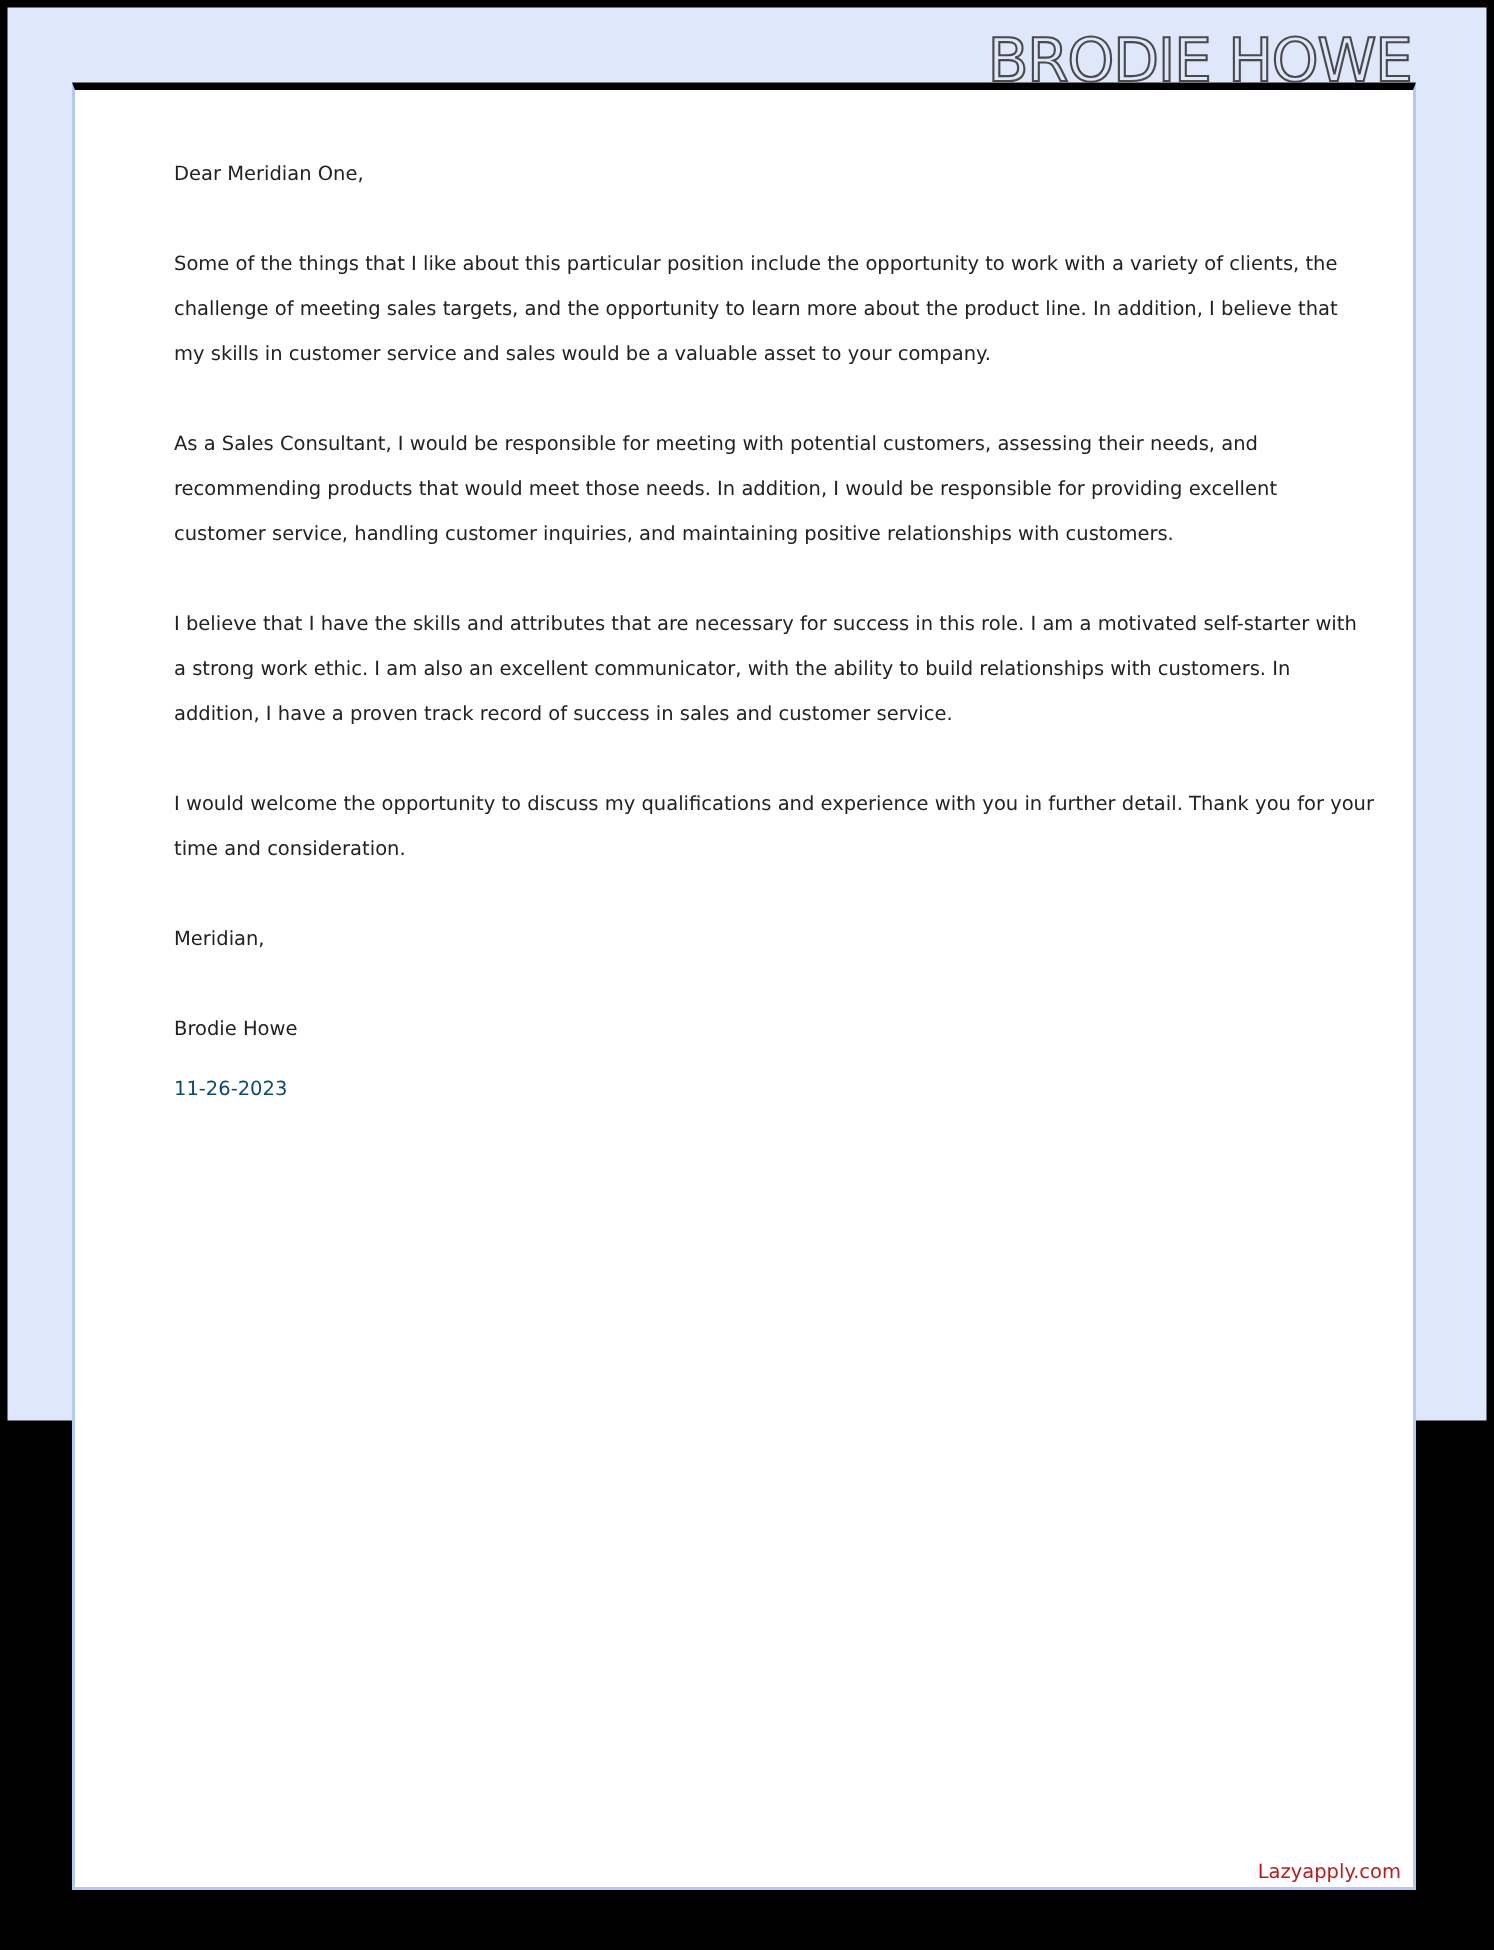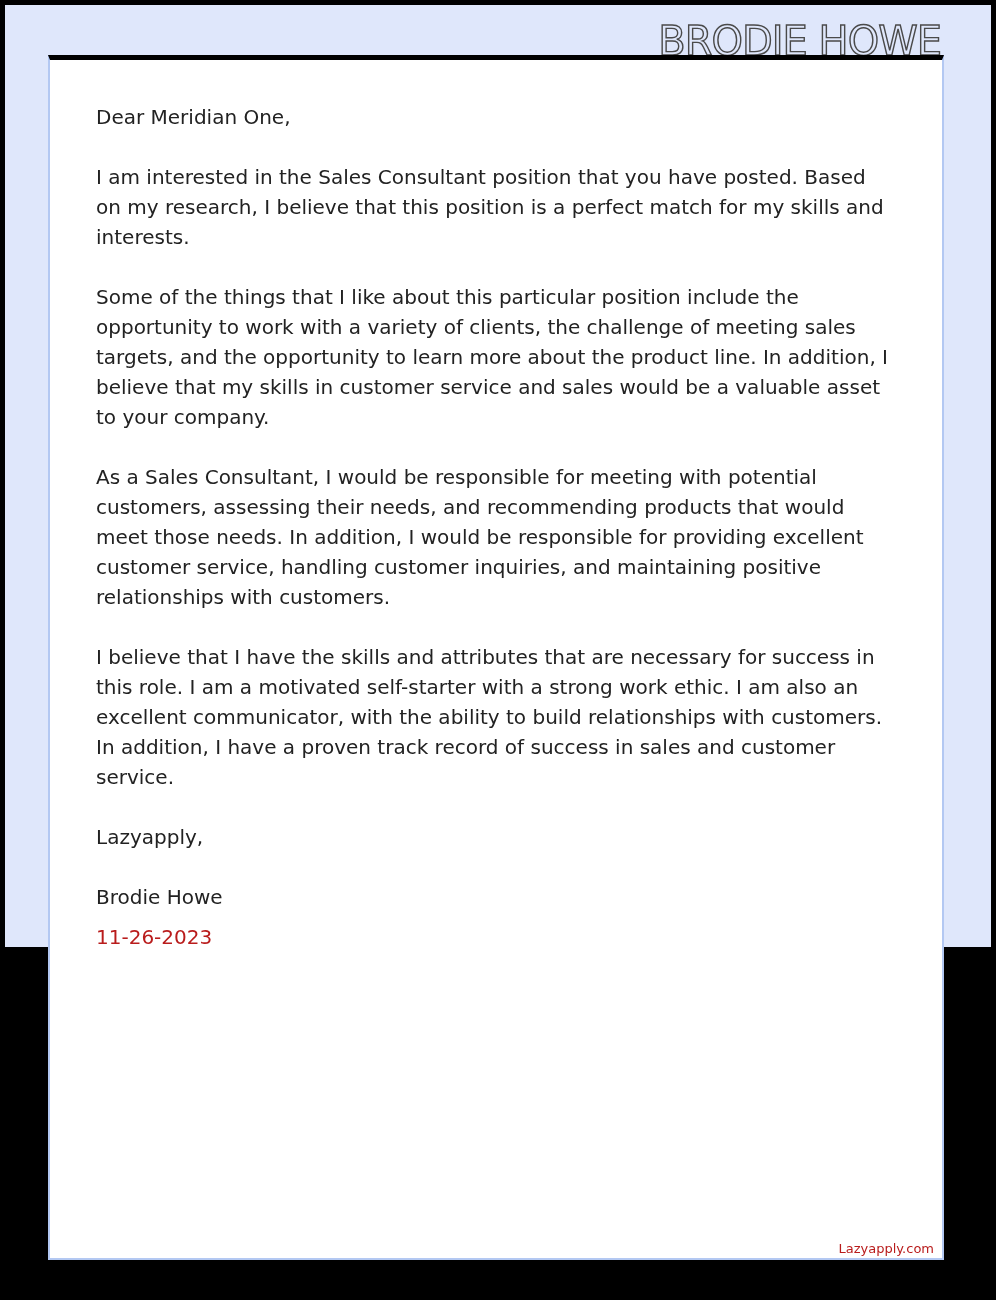--- a/index.html
+++ b/index.html
@@ -34,49 +34,49 @@
       width: 896px; height: 1205px;
       background: #ffffff;
       border-left: 2px solid #b3c8f2;
       border-right: 2px solid #b3c8f2;
       border-bottom: 2px solid #b3c8f2;
       border-top: 5px solid #000;
       box-sizing: border-box;
     }
     .letter {
       position: absolute;
-      left: 46px; top: 42px;
+      left: 66px; top: 42px;
       width: 800px;
-      font-size: 20px;
+      font-size: 13px;
       line-height: 30px;
       color: #222;
     }
     .letter p { margin: 0 0 30px 0; }
     .letter .sig { margin: 0 0 10px 0; }
-    .letter .date { color: #b91c1c; margin: 0; }
+    .letter .date { color: #0c4a6e; margin: 0; }
     .footer-brand {
       position: absolute;
       right: 8px; bottom: 2px;
       font-size: 13px;
       color: #b91c1c;
     }
   </style>
 </head>
 <body>
 
 <div class="frame">
   <div class="name-header">BRODIE HOWE</div>
 
   <div class="page">
     <div class="letter">
       <p>Dear Meridian One,</p>
-      <p>I am interested in the Sales Consultant position that you have posted. Based on my research, I believe that this position is a perfect match for my skills and interests.</p>
       <p>Some of the things that I like about this particular position include the opportunity to work with a variety of clients, the challenge of meeting sales targets, and the opportunity to learn more about the product line. In addition, I believe that my skills in customer service and sales would be a valuable asset to your company.</p>
       <p>As a Sales Consultant, I would be responsible for meeting with potential customers, assessing their needs, and recommending products that would meet those needs. In addition, I would be responsible for providing excellent customer service, handling customer inquiries, and maintaining positive relationships with customers.</p>
       <p>I believe that I have the skills and attributes that are necessary for success in this role. I am a motivated self-starter with a strong work ethic. I am also an excellent communicator, with the ability to build relationships with customers. In addition, I have a proven track record of success in sales and customer service.</p>
-      <p>Lazyapply,</p>
+      <p>I would welcome the opportunity to discuss my qualifications and experience with you in further detail. Thank you for your time and consideration.</p>
+      <p>Meridian,</p>
       <p class="sig">Brodie Howe</p>
       <p class="date">11-26-2023</p>
     </div>
 
     <div class="footer-brand">Lazyapply.com</div>
   </div>
 </div>
 
 </body></html>

